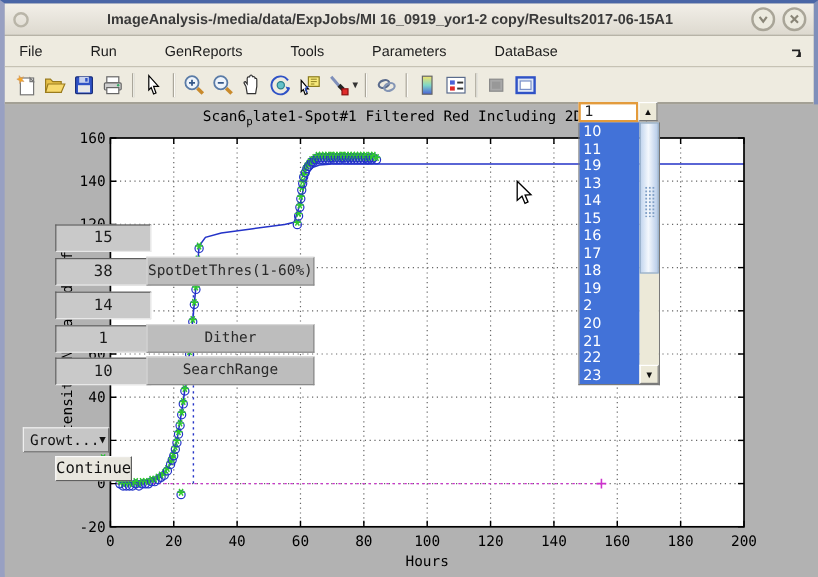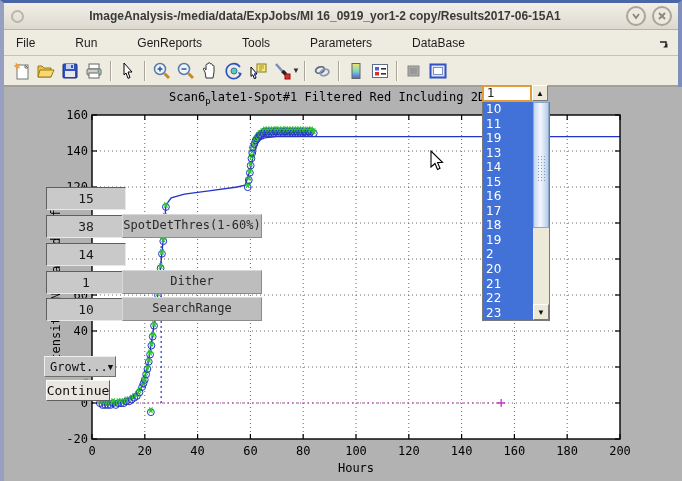--- a/index.html
+++ b/index.html
@@ -31,21 +31,21 @@
   .param-box{position:absolute;left:42px;width:80px;height:23px;background:#c9c9c9;
              border-top:1px solid #5f5f5f;border-left:1px solid #5f5f5f;
              border-bottom:1px solid #e8e8e8;border-right:1px solid #e8e8e8;
              box-sizing:border-box;display:flex;align-items:center;justify-content:center;
              font-family:"DejaVu Sans Mono",monospace;font-size:13px;color:#1b1b1b;z-index:5;}
   .param-label{position:absolute;left:118px;width:140px;height:24px;background:#bdbdbd;
              border:1px solid #d8d8d8;border-right-color:#8b8b8b;border-bottom-color:#8b8b8b;
              box-sizing:border-box;text-align:center;overflow:hidden;
              font-family:"DejaVu Sans Mono",monospace;font-size:12px;color:#2a2a2a;z-index:5;line-height:13px;padding-top:4px;}
   .param-label .l2{font-size:11px;}
-  #growth-dropdown{position:absolute;left:40px;top:269px;width:72px;height:21px;background:#c6c6c6;
+  #growth-dropdown{position:absolute;left:15px;top:269px;width:72px;height:21px;background:#c6c6c6;
              border:1px solid #efefef;border-right-color:#6f6f6f;border-bottom-color:#6f6f6f;
              box-sizing:border-box;display:flex;align-items:center;z-index:5;
              font-family:"DejaVu Sans Mono",monospace;font-size:12px;color:#111;padding-left:5px;}
   #growth-dropdown .dd-arrow{margin-left:auto;margin-right:4px;font-size:9px;color:#111;}
   #continue-button{position:absolute;left:42px;top:293px;width:64px;height:21px;background:#e9e7df;
              border:1px solid #fbfbfb;border-right-color:#5f5f5f;border-bottom-color:#5f5f5f;
              box-sizing:border-box;display:flex;align-items:center;justify-content:center;z-index:6;
              font-family:"DejaVu Sans Mono",monospace;font-size:13px;color:#111;}
   
   #spot-dropdown{position:absolute;left:478px;top:-2px;width:68px;z-index:10;}

